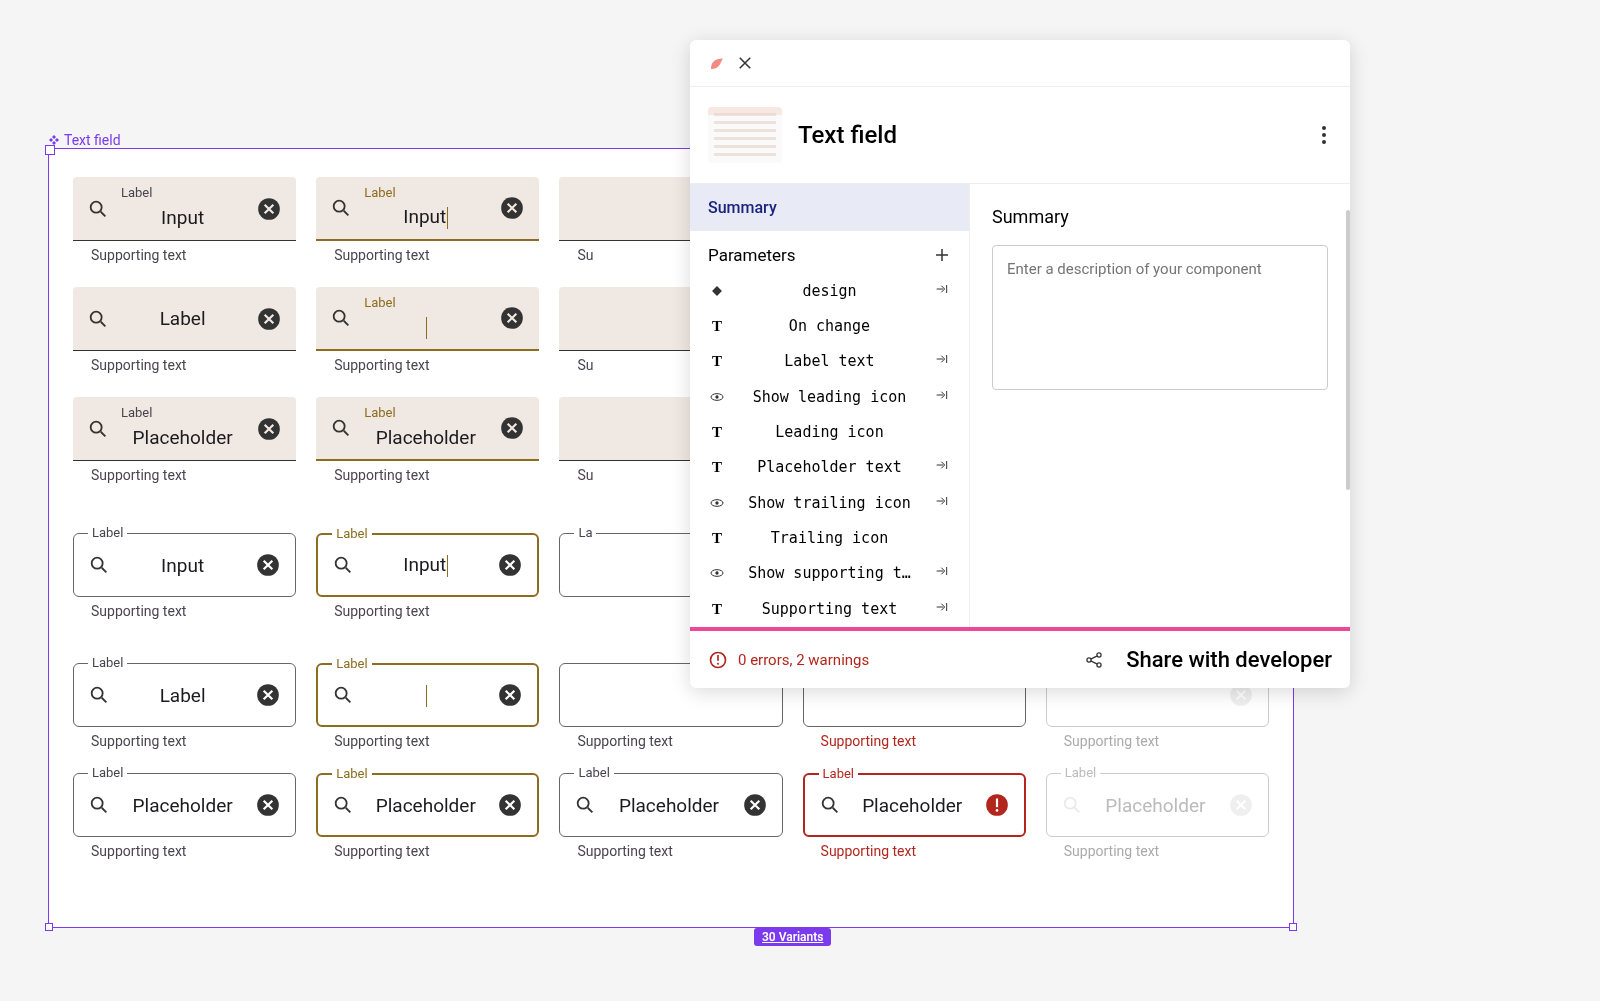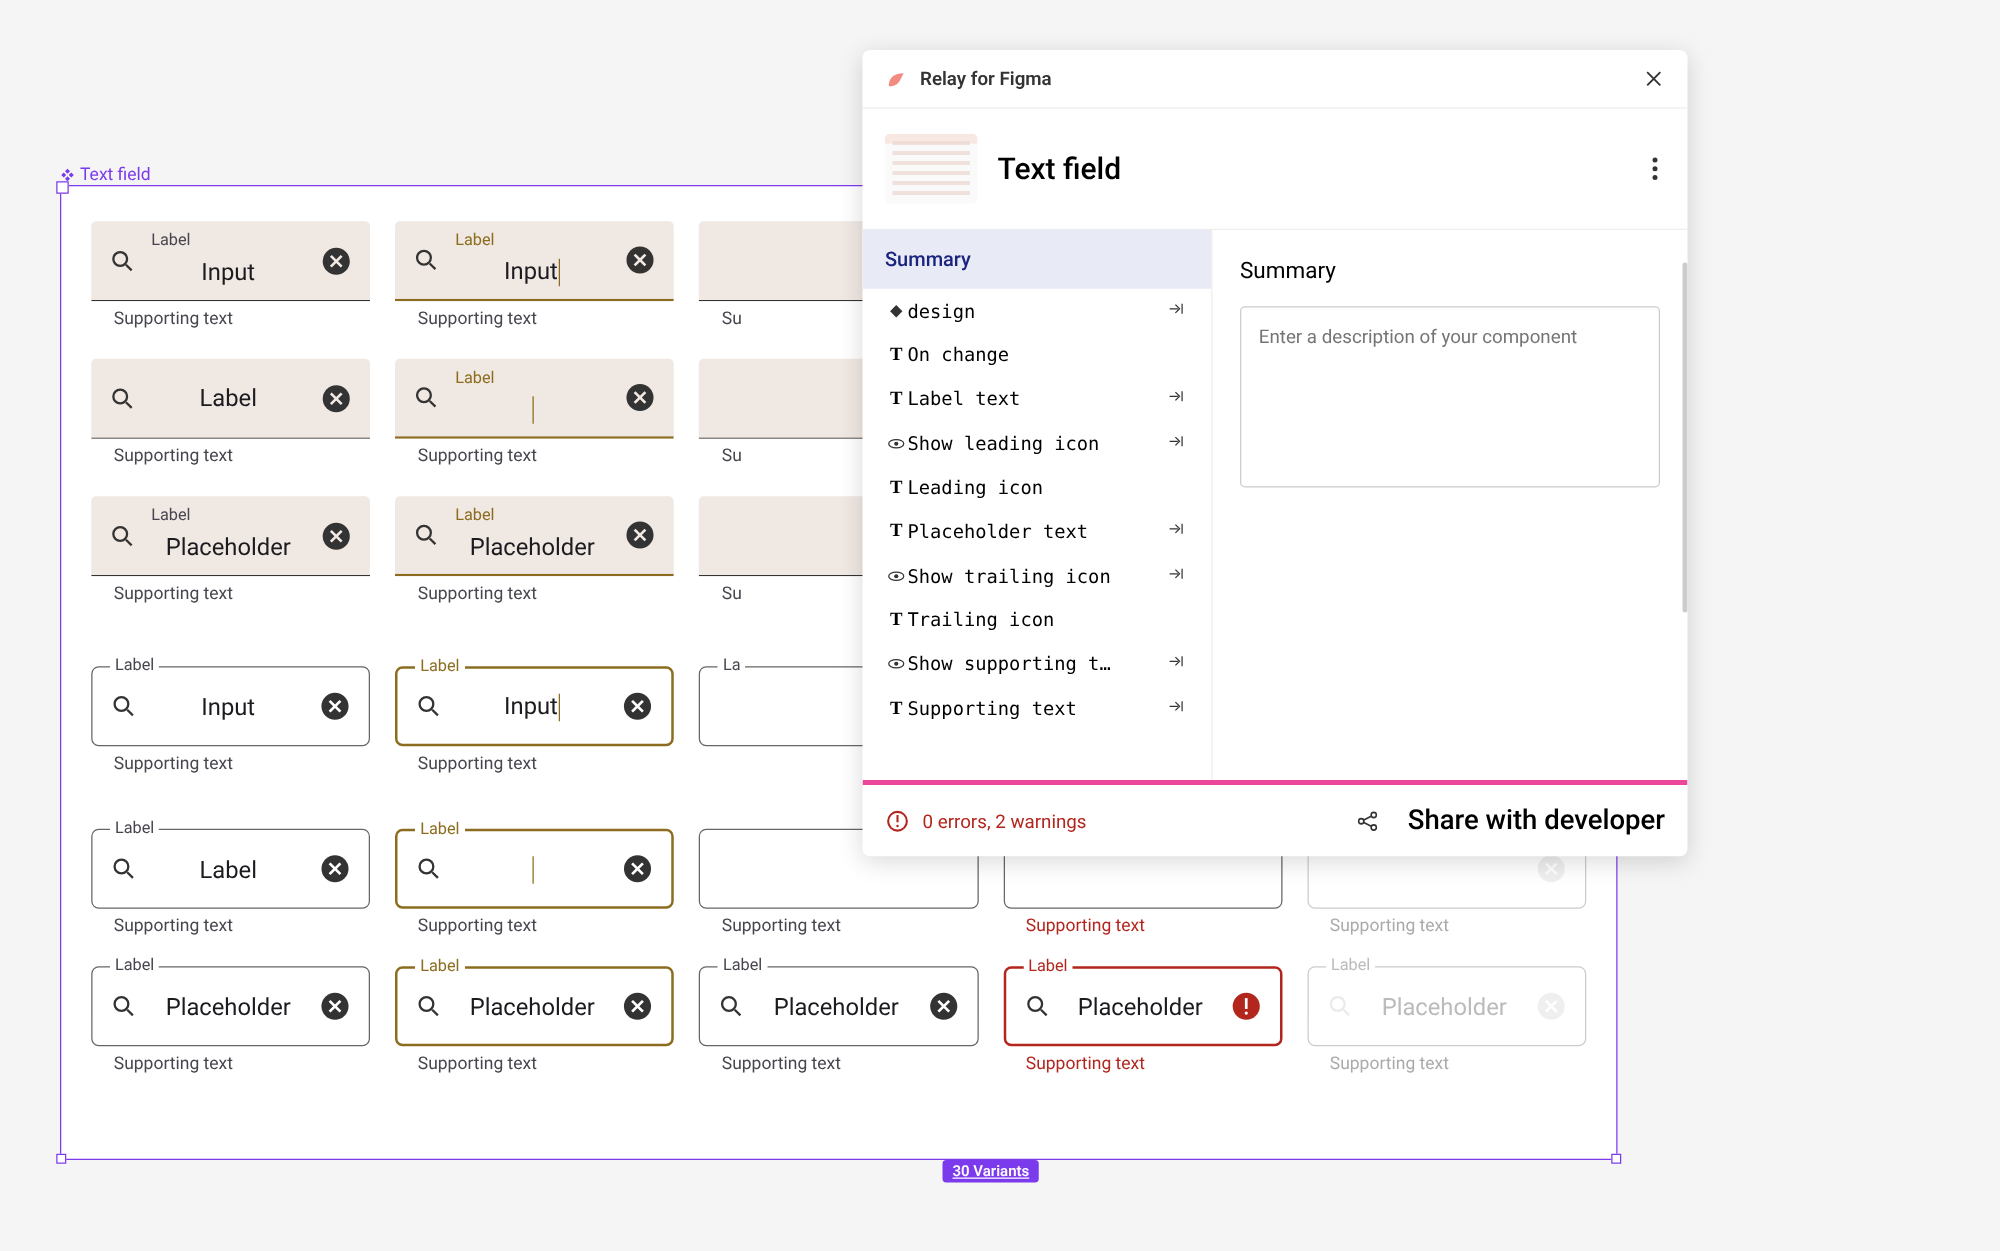--- a/index.html
+++ b/index.html
@@ -70,21 +70,21 @@
 .modal-body { display: flex; min-height: 440px; }
 .pane-left { width: 280px; border-right: 1px solid #eee; }
 .pane-right { flex: 1; padding: 22px; }
 
 .tab { padding: 14px 18px; font-size: 16px; }
 .tab.active { background: #e8eaf6; color: #1a237e; font-weight: 500; }
 
 .params-head { display: flex; align-items: center; justify-content: space-between; padding: 14px 18px 8px; font-size: 17px; }
 .params-head svg { cursor: pointer; }
 
-.param-item { display: flex; align-items: center; padding: 8px 18px; font-size: 15px; font-family: "SF Mono", Menlo, monospace; }
+.param-item { display: flex; align-items: center; padding: 8px 18px; gap: 12px; font-size: 15px; font-family: "SF Mono", Menlo, monospace; text-align: center; }
 .param-item .ico { width: 18px; display: flex; justify-content: center; }
 .param-item .lbl { flex: 1; white-space: nowrap; overflow: hidden; text-overflow: ellipsis; }
 .param-item .act { width: 18px; }
 
 .pane-right h3 { font-size: 18px; font-weight: 400; margin-bottom: 18px; }
 .desc-box { width: 100%; height: 145px; border: 1px solid #ccc; border-radius: 4px; padding: 14px; font-size: 15px; color: #888; resize: none; font-family: inherit; }
 
 .modal-footer { display: flex; align-items: center; padding: 16px 18px; border-top: 4px solid #ec4899; }
 .footer-left { display: flex; align-items: center; gap: 10px; color: #b3261e; font-size: 15px; flex: 1; }
 .footer-right { display: flex; align-items: center; gap: 22px; font-size: 22px; font-weight: 500; cursor: pointer; }
@@ -433,39 +433,44 @@
   </div>
 </div>
 
 <div class="variants-badge">30 Variants</div>
 
 <div class="modal">
   <div class="modal-header">
     <svg class="logo" viewBox="0 0 24 24">
         <path fill="#f28b82" d="M4 20c0-8 4-14 16-14-4 6-4 14-16 14z"></path>
       </svg>
-    <span class="title">Relay for Figma</span>
     <svg width="18" height="18" viewBox="0 0 24 24" class="close">
         <path stroke="#333" stroke-width="2" d="M5 5l14 14M19 5L5 19"></path>
       </svg>
   </div>
 
   <div class="modal-subhead">
     <div class="thumb"></div>
     <h2>Text field</h2>
     <div class="kebab">
         <span></span>
         <span></span>
         <span></span>
       </div>
   </div>
 
   <div class="modal-body">
     <div class="pane-left">
       <div class="tab active">Summary</div>
+      <div class="params-head">
+        <span>Parameters</span>
+        <svg width="18" height="18" viewBox="0 0 24 24">
+            <path stroke="#333" stroke-width="2" d="M12 4v16M4 12h16"></path>
+          </svg>
+      </div>
       <div id="params-list">
           <div class="param-item">
             <span class="ico">
               <svg width="14" height="14" viewBox="0 0 24 24">
                 <rect x="6" y="6" width="12" height="12" transform="rotate(45 12 12)" fill="#333"></rect>
               </svg>
             </span>
             <span class="lbl">design</span>
             <span class="act"><svg width="16" height="16" viewBox="0 0 24 24">
                 <path fill="none" stroke="#333" stroke-width="1.5" d="M4 12h10M11 7l5 5-5 5M19 6v12"></path>

